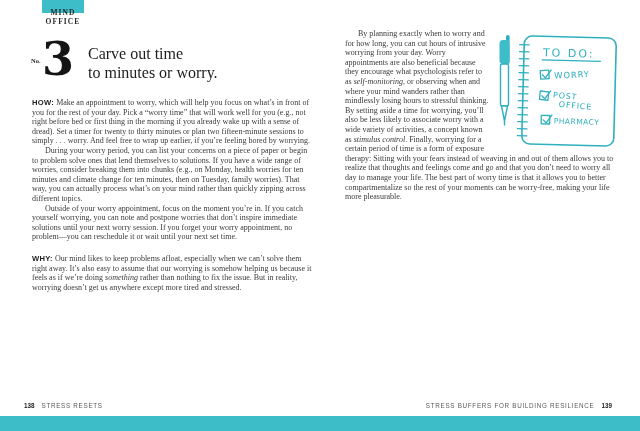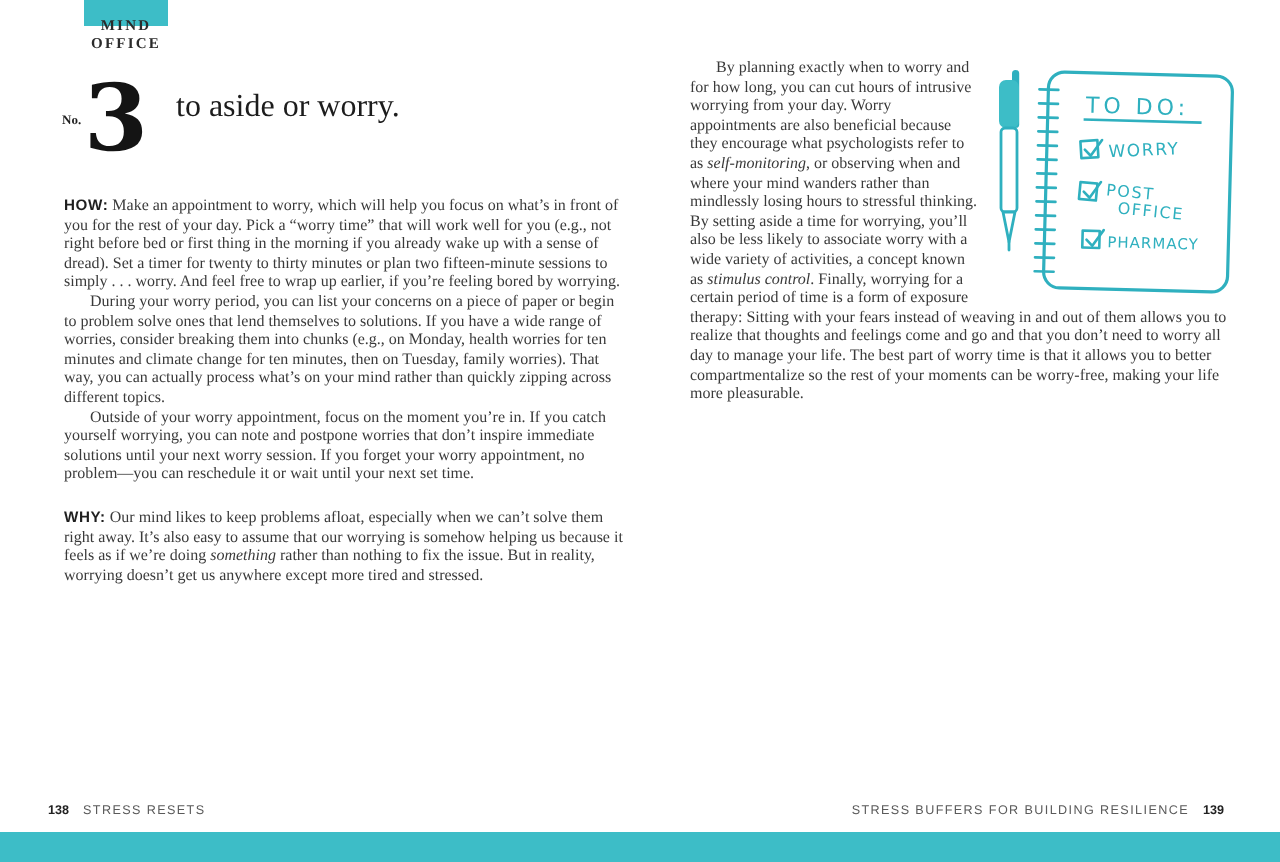--- a/index.html
+++ b/index.html
@@ -56,21 +56,22 @@
 
   <div class="tab"></div>
   <div class="tab-label">
     <div>MIND</div>
     <div>OFFICE</div>
   </div>
 
   <div class="no-label">No.</div>
   <div class="big-num">3</div>
   <div class="title">
-    <div>to aside or worry.</div>
+    <div>Carve out time</div>
+    <div>to minutes or worry.</div>
   </div>
 
   <div class="left-body">
       <p class="para"><span class="seg-b">HOW:</span><span> Make an appointment to worry, which will help you focus on what’s in front of you for the rest of your day. Pick a “worry time” that will work well for you (e.g., not right before bed or first thing in the morning if you already wake up with a sense of dread). Set a timer for twenty to thirty minutes or plan two fifteen-minute sessions to simply . . . worry. And feel free to wrap up earlier, if you’re feeling bored by worrying.</span></p>
       <p class="para indent"><span>During your worry period, you can list your concerns on a piece of paper or begin to problem solve ones that lend themselves to solutions. If you have a wide range of worries, consider breaking them into chunks (e.g., on Monday, health worries for ten minutes and climate change for ten minutes, then on Tuesday, family worries). That way, you can actually process what’s on your mind rather than quickly zipping across different topics.</span></p>
       <p class="para indent gap-l"><span>Outside of your worry appointment, focus on the moment you’re in. If you catch yourself worrying, you can note and postpone worries that don’t inspire immediate solutions until your next worry session. If you forget your worry appointment, no problem—you can reschedule it or wait until your next set time.</span></p>
       <p class="para"><span class="seg-b">WHY:</span><span> Our mind likes to keep problems afloat, especially when we can’t solve them right away. It’s also easy to assume that our worrying is somehow helping us because it feels as if we’re doing </span><span class="seg-i">something</span><span> rather than nothing to fix the issue. But in reality, worrying doesn’t get us anywhere except more tired and stressed.</span></p>
     </div>
 
   <div class="right-body">

